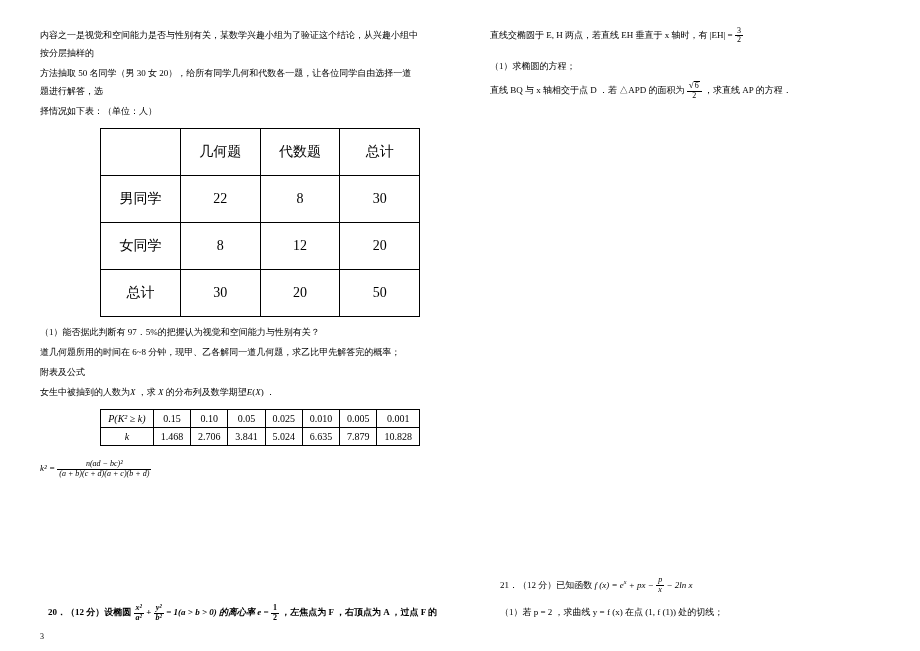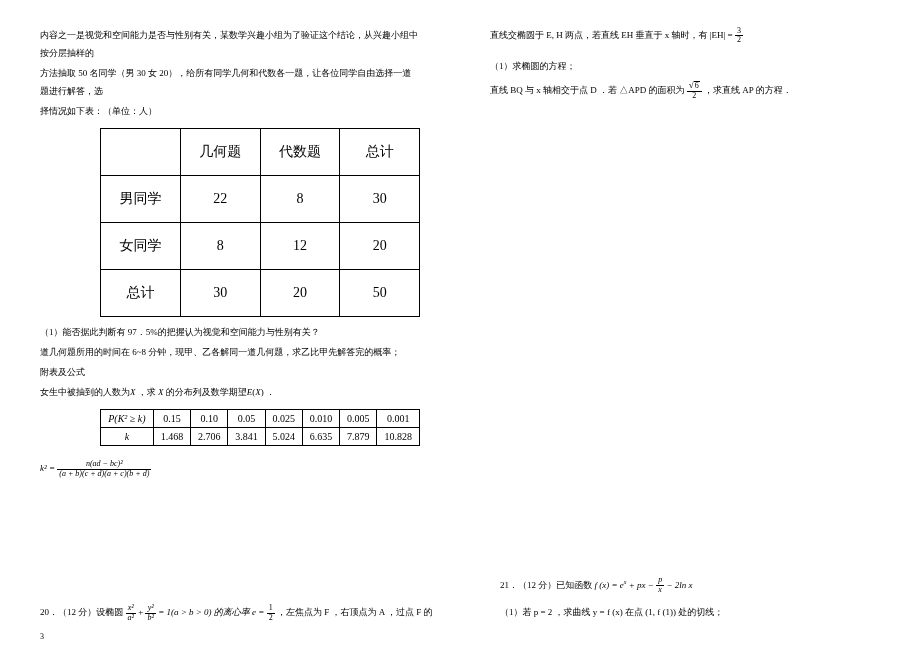--- a/index.html
+++ b/index.html
@@ -80,22 +80,23 @@
     margin: 8px 0;
     line-height: 1.2;
   }
   .bottom-anchor {
     position: absolute;
     bottom: 28px;
     font-size: 9px;
     line-height: 1.8;
   }
   .left-bottom {
-    left: 40px;
+    left: 48px;
     width: 420px;
+    font-weight: bold;
   }
   .right-bottom {
     left: 500px;
     width: 400px;
   }
   .page-num {
     position: absolute;
     bottom: 10px;
     left: 40px;
     font-size: 8px;

